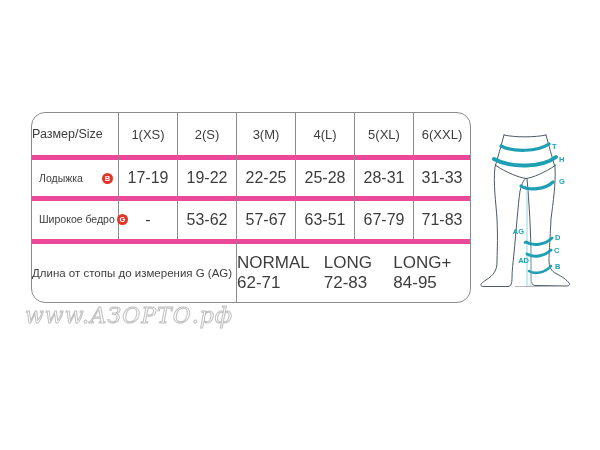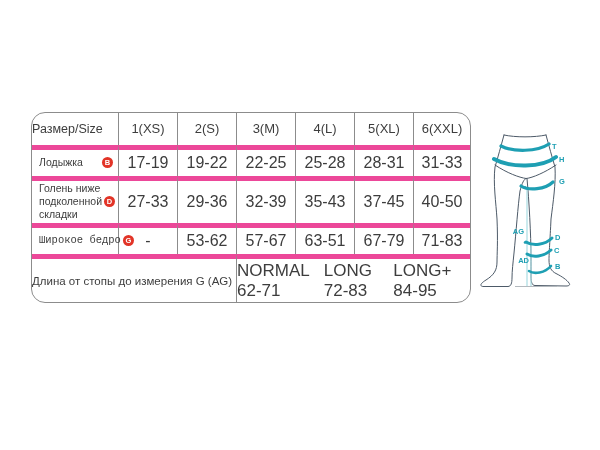--- a/index.html
+++ b/index.html
@@ -97,39 +97,25 @@
         </td>
         <td class="value-cell">17-19</td>
         <td class="value-cell">19-22</td>
         <td class="value-cell">22-25</td>
         <td class="value-cell">25-28</td>
         <td class="value-cell">28-31</td>
         <td class="value-cell">31-33</td>
       </tr>
 
 
-      <tr class="r-d">
-        <td>
-          <div class="label-inner">
-            <span class="label-text">Голень ниже подколенной складки</span>
-            <span class="marker">D</span>
-          </div>
-        </td>
-        <td class="value-cell">27-33</td>
-        <td class="value-cell">29-36</td>
-        <td class="value-cell">32-39</td>
-        <td class="value-cell">35-43</td>
-        <td class="value-cell">37-45</td>
-        <td class="value-cell">40-50</td>
-      </tr>
 
       <tr class="r-g">
         <td>
           <div class="label-inner">
-            <span class="label-text" style="white-space:nowrap;font-family:Liberation Mono, monospace;">Широкое бедро</span>
+            <span class="label-text" style="white-space:nowrap;">Широкое бедро</span>
             <span class="marker">G</span>
           </div>
         </td>
         <td class="value-cell">-</td>
         <td class="value-cell">53-62</td>
         <td class="value-cell">57-67</td>
         <td class="value-cell">63-51</td>
         <td class="value-cell">67-79</td>
         <td class="value-cell">71-83</td>
       </tr>
@@ -188,14 +174,15 @@
       <text x="84" y="67">H</text>
       <text x="84" y="89">G</text>
       <text x="80" y="145">D</text>
       <text x="79" y="158">C</text>
       <text x="80" y="174">B</text>
       <text x="49" y="139" text-anchor="end">AG</text>
       <text x="54" y="168" text-anchor="end">AD</text>
     </g>
   </svg>
 
+  <div class="watermark">www.АЗОРТО.рф</div>
 
 </div>
 
 </body></html>

